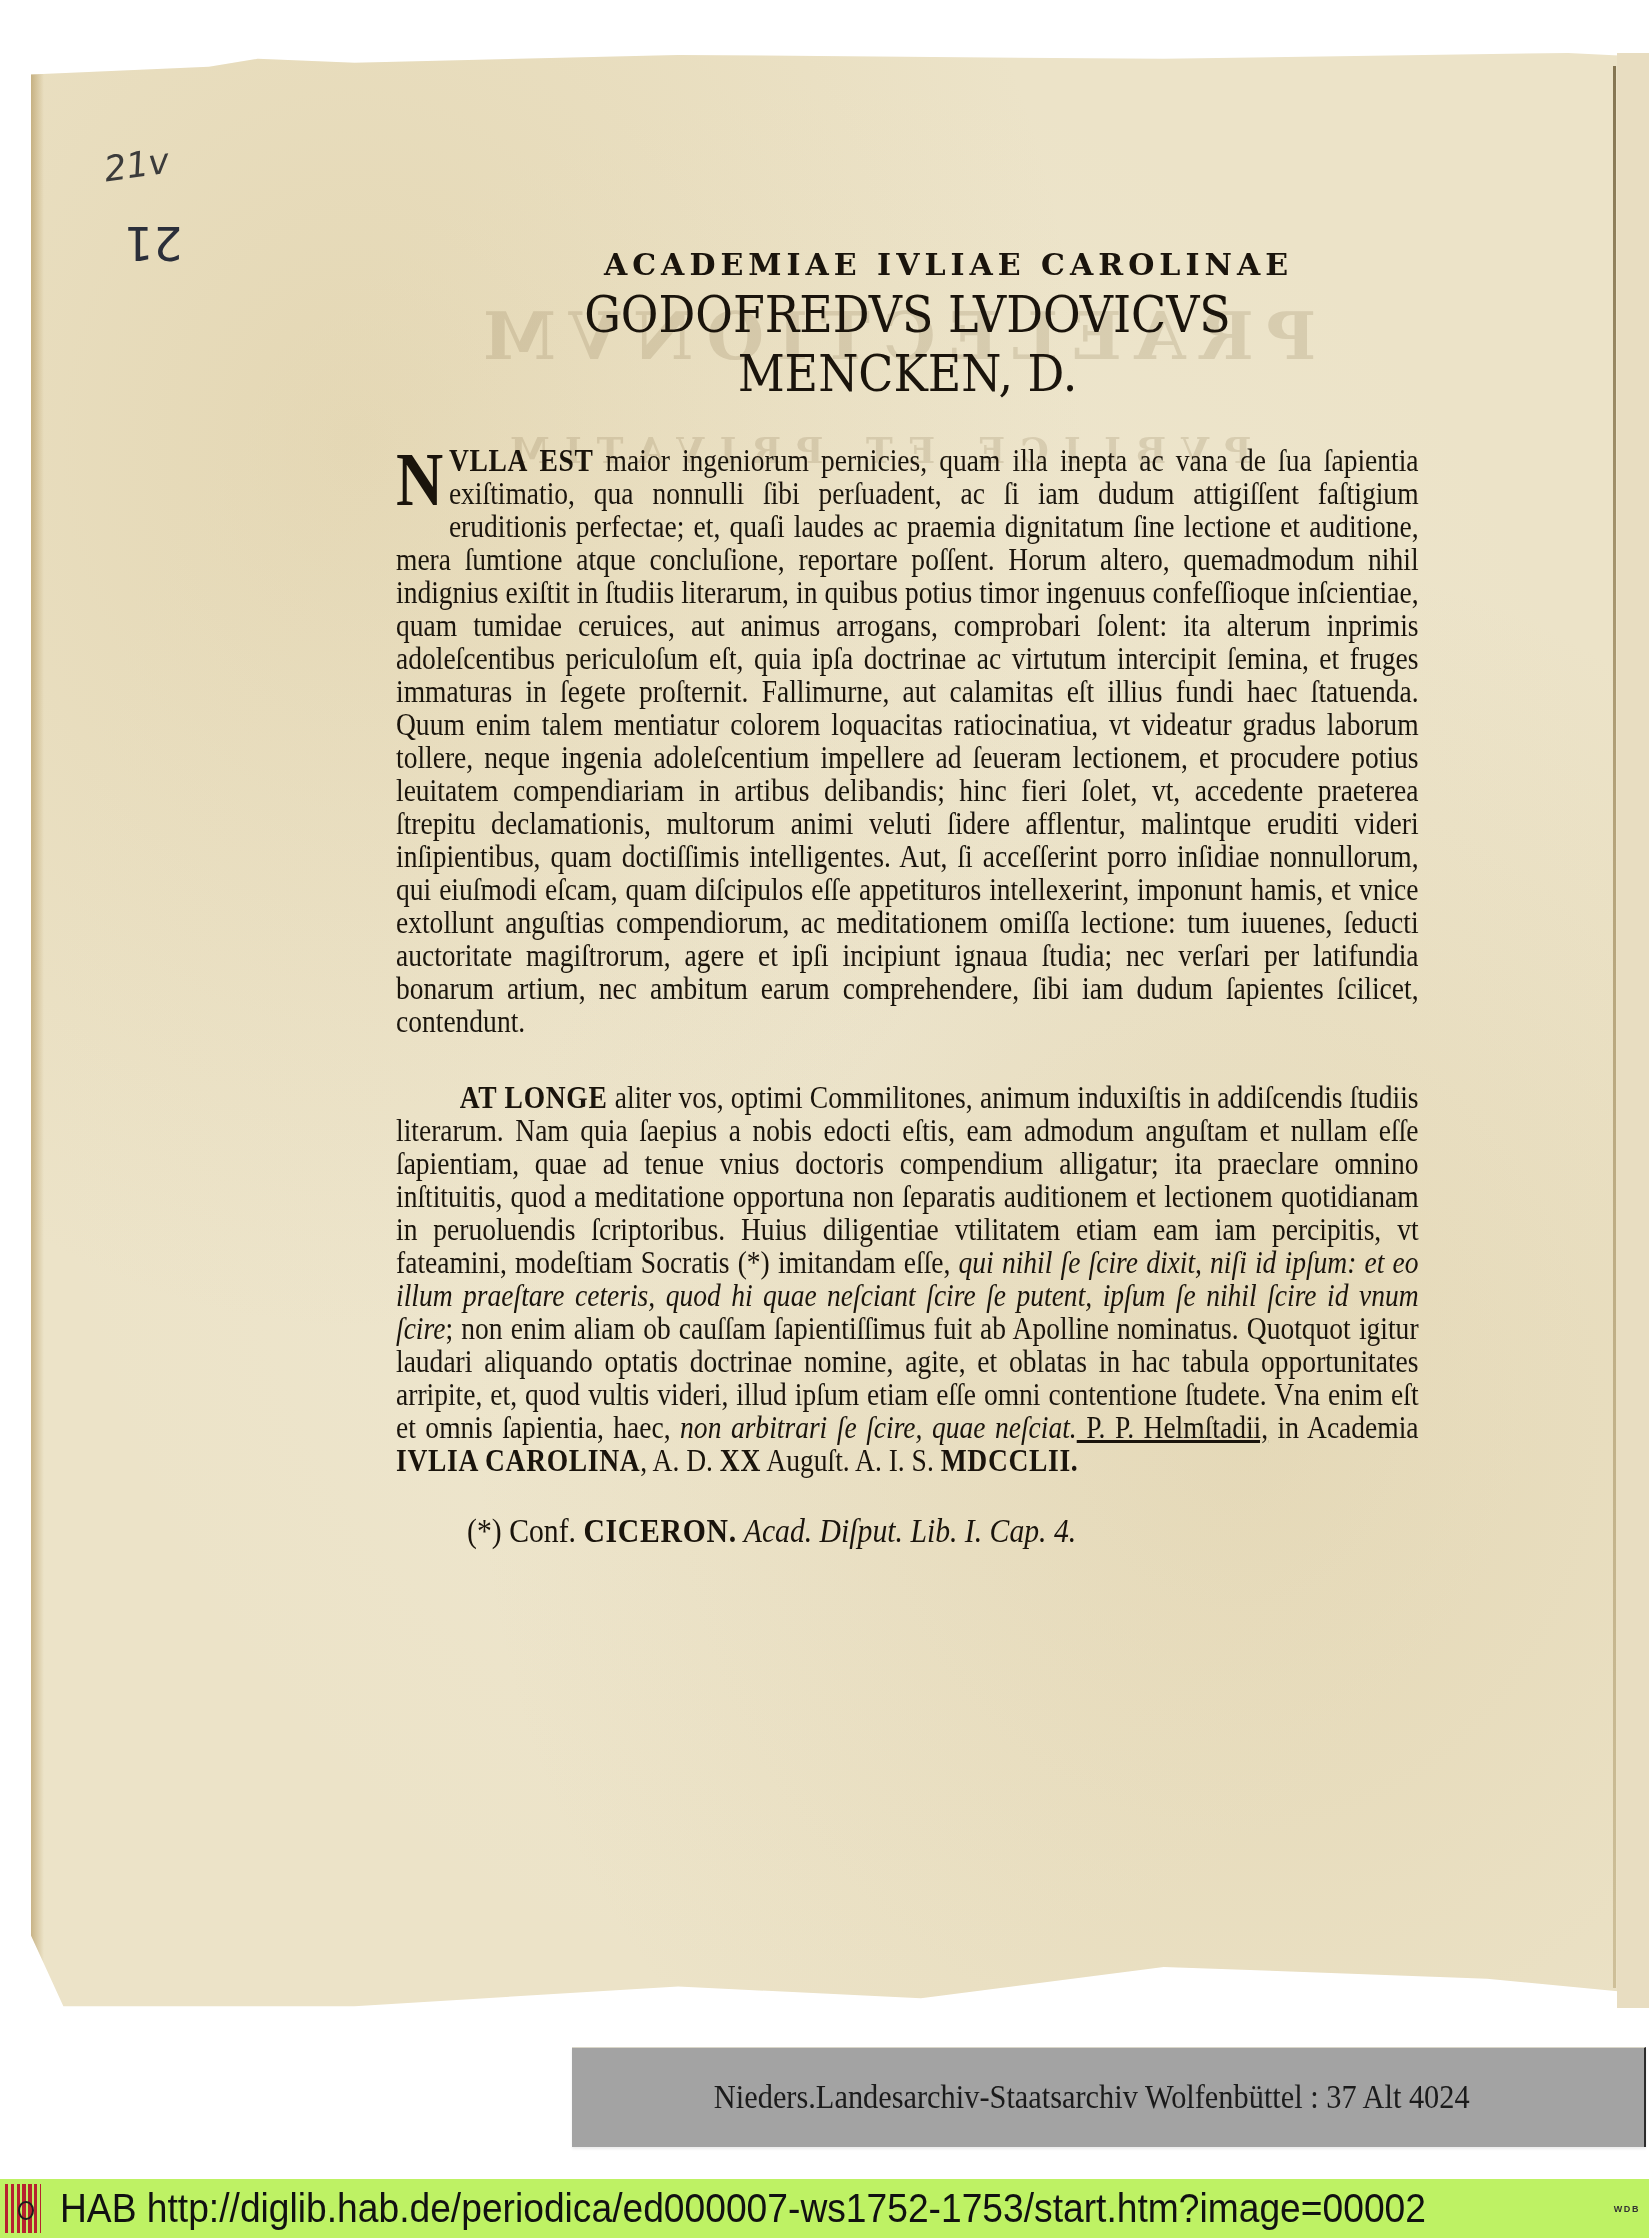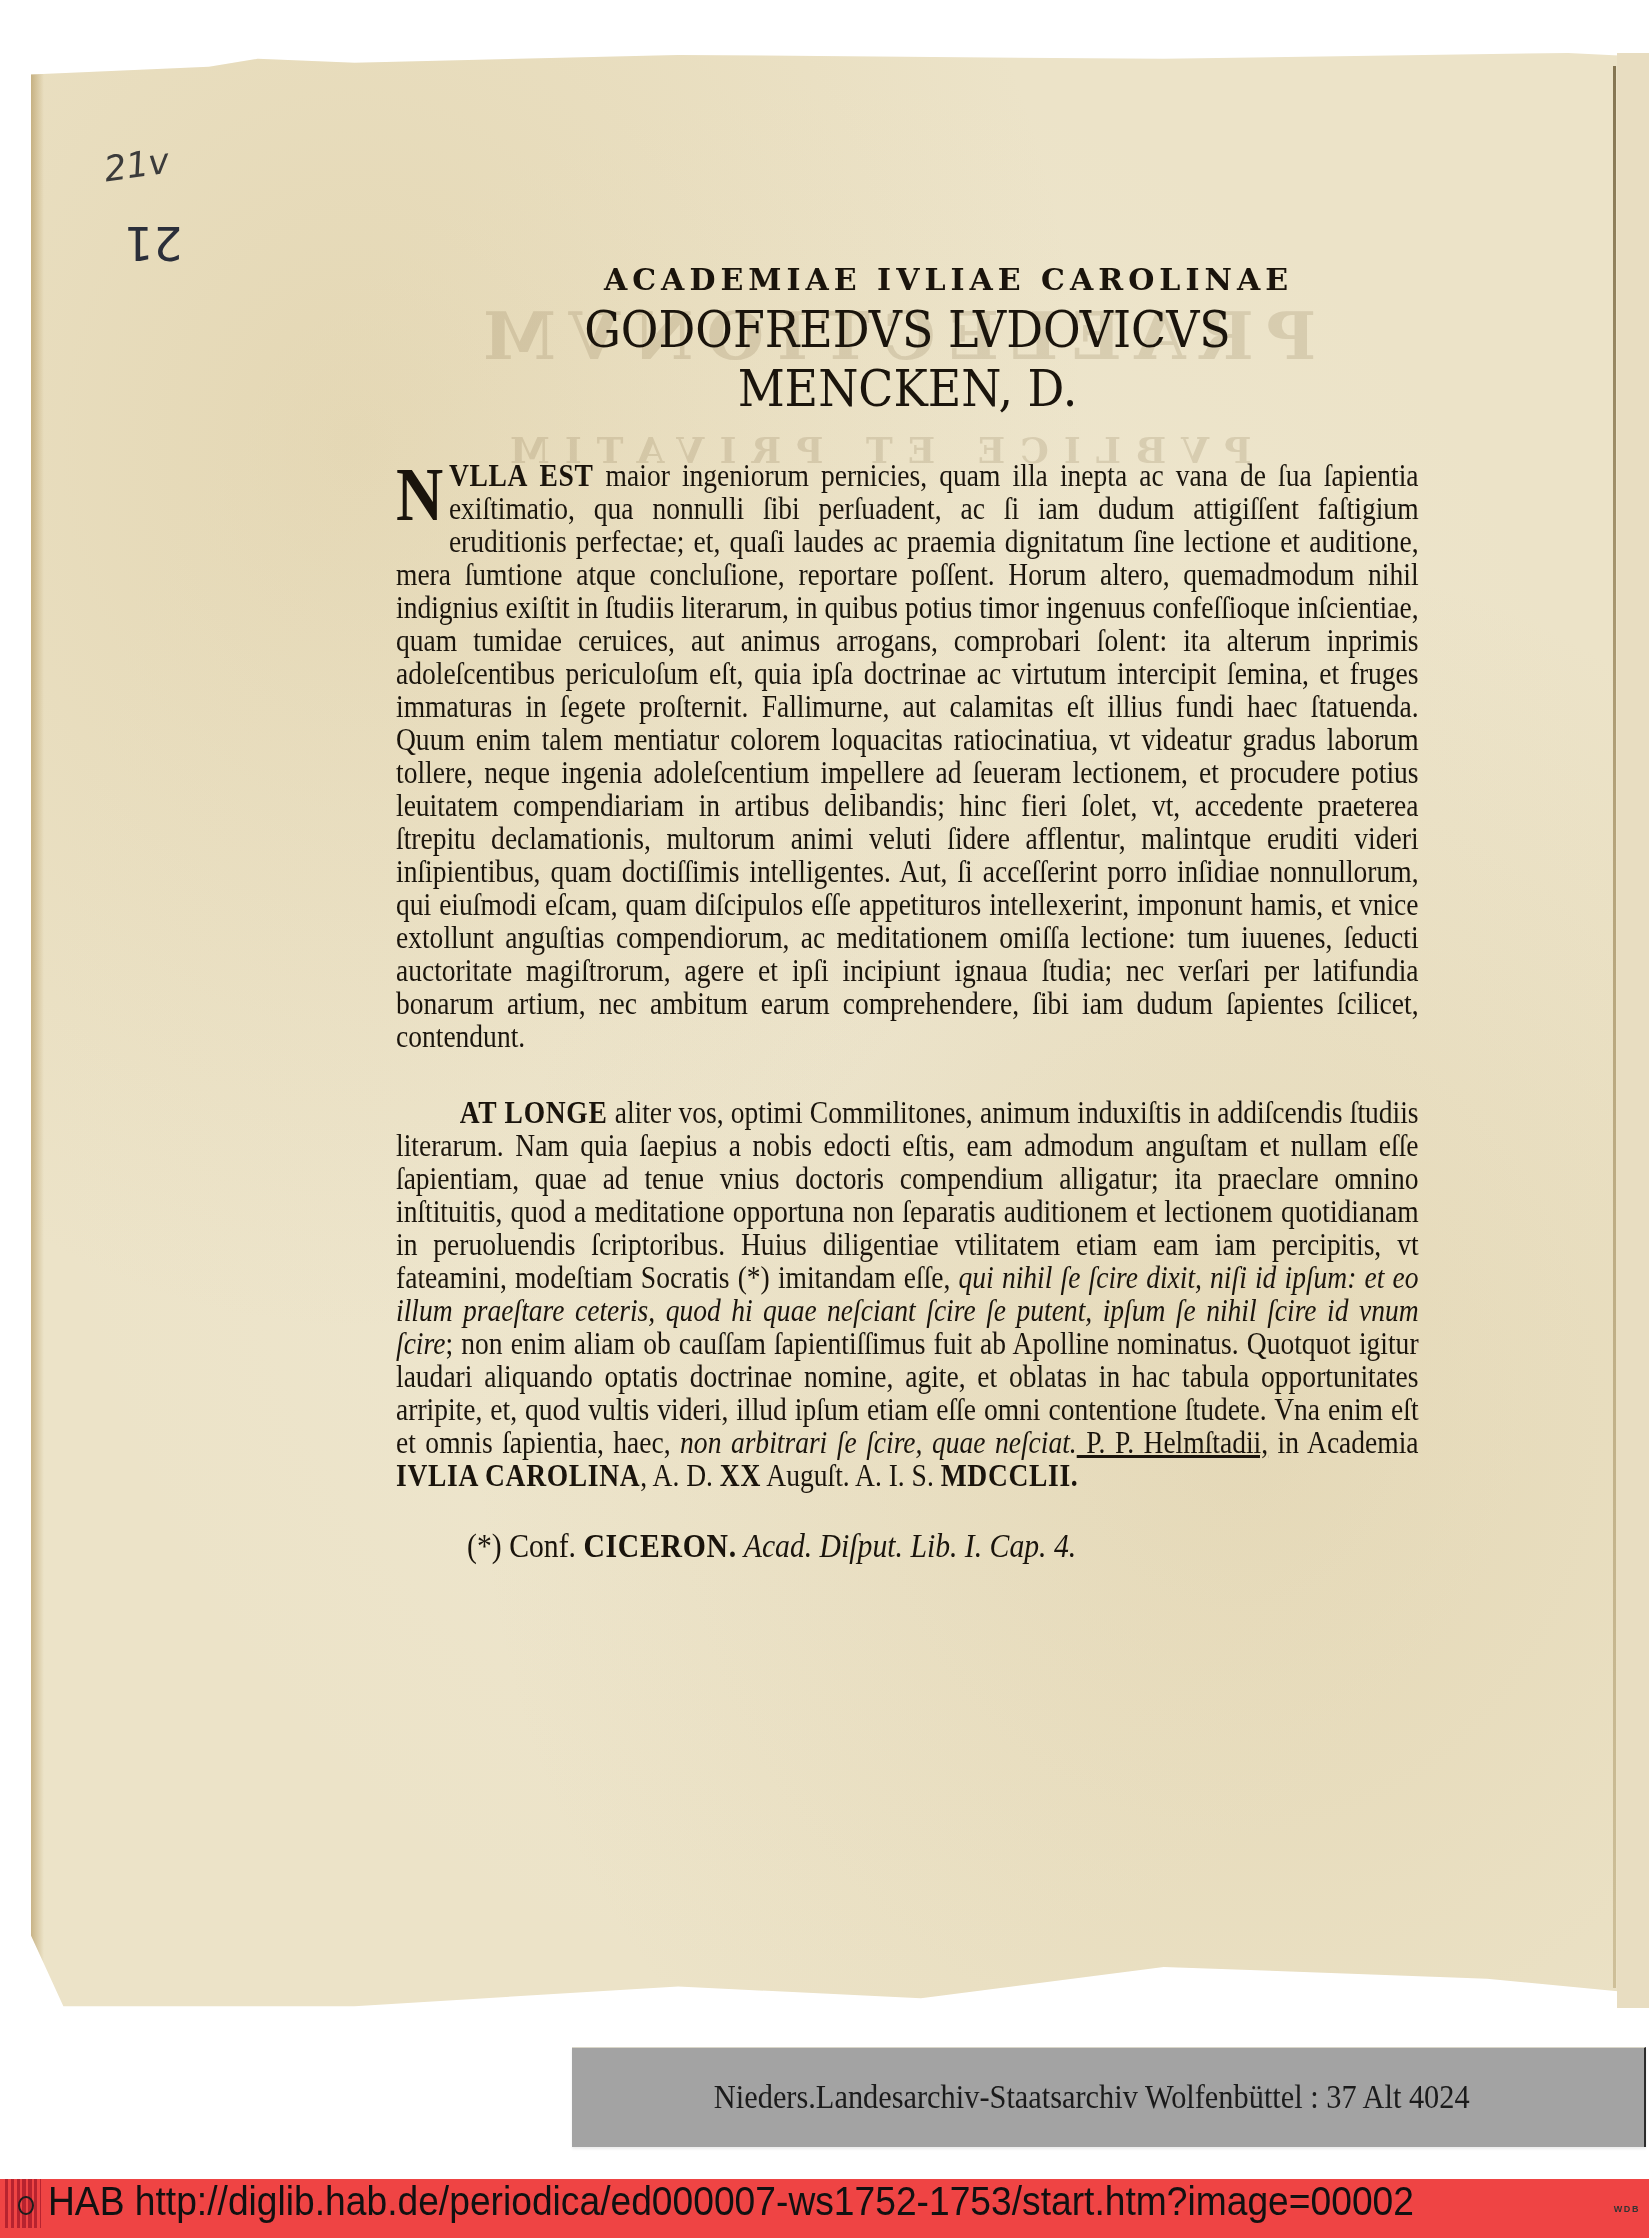--- a/index.html
+++ b/index.html
@@ -34,21 +34,21 @@
     position:absolute; color:#3b3b3b;
     font-family:"DejaVu Sans", sans-serif; font-style:italic;
   }
   .hw-folio { left:104px; top:145px; font-size:35px; transform:rotate(-8deg); }
   .hw-number { left:124px; top:216px; font-size:46px; transform:rotate(180deg); color:#2b2f3a; font-style:normal; }
   .text-block { position:absolute; left:396px; top:247px; width:1023px; color:#1a140c; }
   .title-line {
     text-align:center; letter-spacing:5px; font-weight:bold;
     font-family:"DejaVu Serif", serif;
   }
-  .title-1 { font-size:30px; margin-top:15px; padding-left:82px; }
+  .title-1 { font-size:30px; padding-left:82px; }
   .title-2 { font-size:33px; letter-spacing:11.5px; margin-top:3.3px; padding-left:49px; }
   .title-3 { font-size:51px; letter-spacing:0; font-weight:normal; margin-top:3.3px; transform:scaleX(0.9); }
   .body-para {
     font-size:32px; line-height:33px; text-align:justify;
     transform:scaleX(0.86); transform-origin:left top; width:1189px;
     text-align-last:left;
   }
   .para-1 { margin-top:41px; }
   .para-2 { margin-top:43px; text-indent:74px; }
   .dropcap {
@@ -70,21 +70,21 @@
     background:#a3a3a3; border-top:1.6px solid #d9d6c8; border-right:2.5px solid #2b2b2b;
     box-shadow:0 1.6px 2.5px rgba(0,0,0,0.08);
     display:flex; align-items:center; justify-content:center;
   }
   .archive-text {
     font-family:"Liberation Serif", serif; font-size:33px; color:#1b1b1b;
     transform:scaleX(0.92); margin-left:-33px;
   }
   .footer-bar {
     position:absolute; left:0; top:2179px; width:1650px; height:59px;
-    background:#ef4444; display:flex; align-items:flex-start;
+    background:#bef264; display:flex; align-items:center;gap:12px;
   }
   .hab-logo {
     width:36px; height:49px; margin-left:5px; margin-right:6.6px; position:relative;
     background:repeating-linear-gradient(to right, #b7232f 0 3.3px, transparent 3.3px 5.8px);
   }
   .hab-logo-ring {
     position:absolute; left:13px; top:16.5px; width:11.5px; height:15px;
     border:2.5px solid #1e1e1e; border-radius:50%;
   }
   .footer-text {

